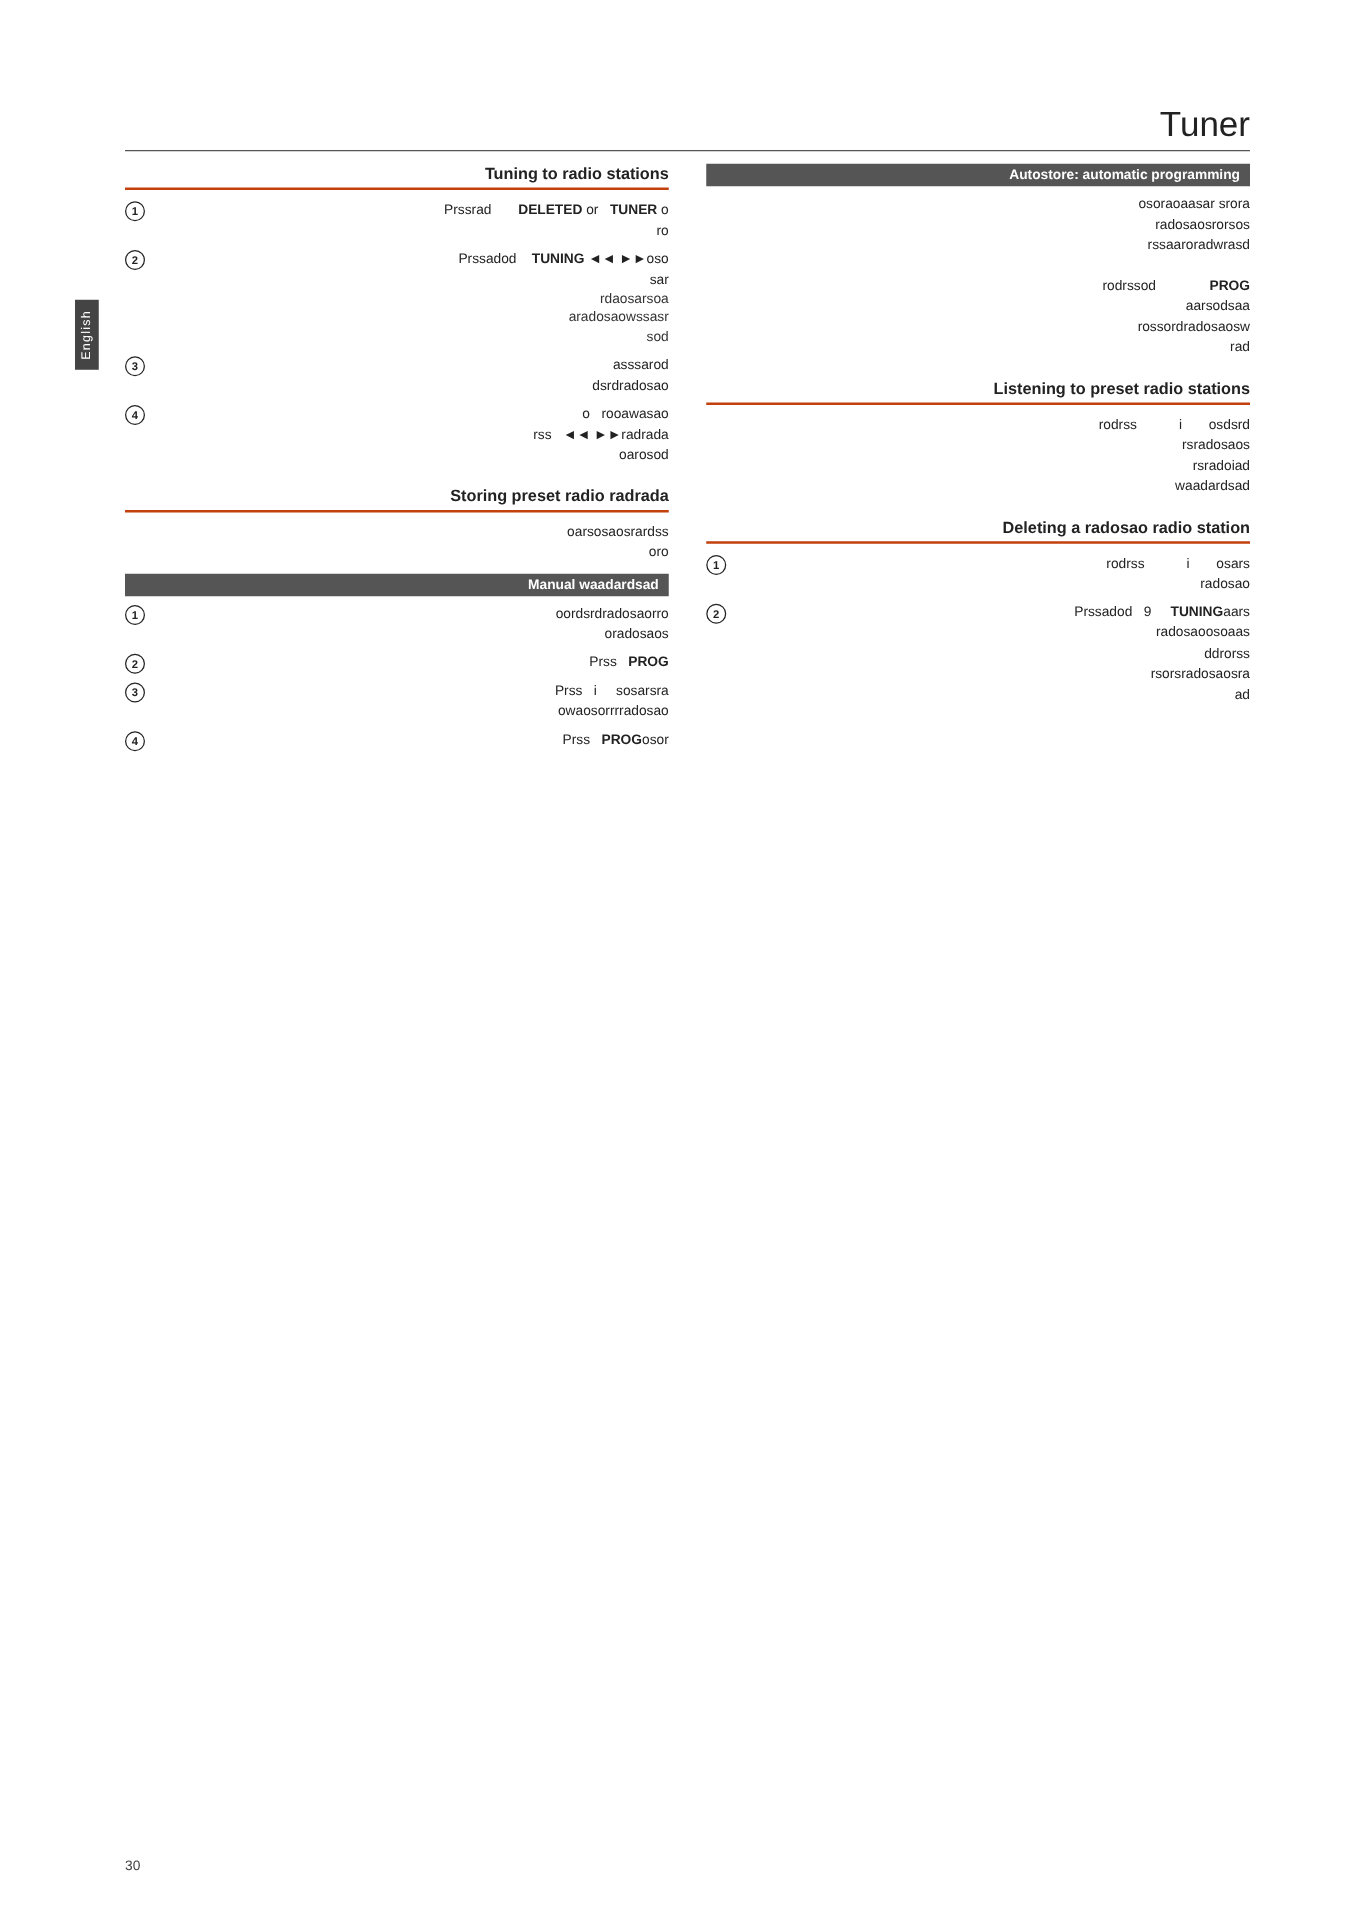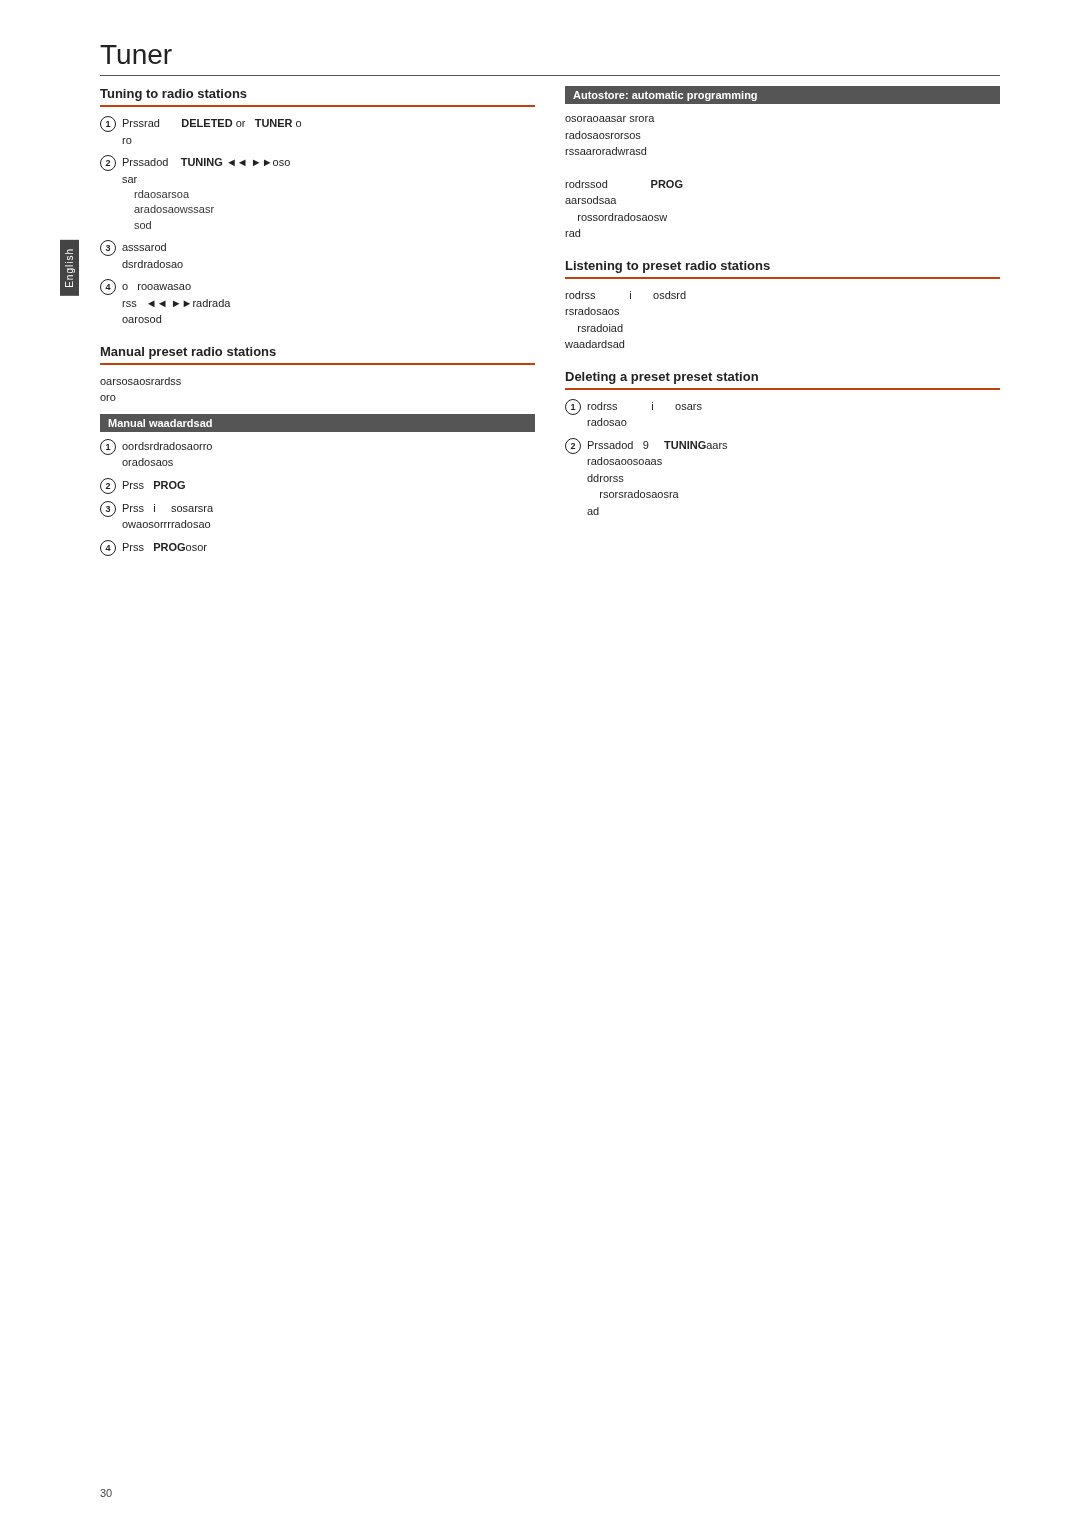--- a/index.html
+++ b/index.html
@@ -9,22 +9,23 @@
       font-size: 11px;
       color: #222;
       width: 1080px;
       min-height: 1528px;
       position: relative;
     }
 
     .page {
       width: 1080px;
       min-height: 1528px;
-      padding: 39px 80px 60px 100px;
+      padding: 84px 80px 60px 100px;
       position: relative;
+      text-align: right;
     }
 
     
     .english-tab {
       position: absolute;
       left: 60px;
       top: 240px;
       background: #444;
       color: #fff;
       font-size: 10px;
@@ -182,21 +183,21 @@
           <span class="step-num">4</span>
           <div class="step-content">
             o &nbsp; rooawasao<br>
             <span>rss &nbsp; <span class="key">◄◄ ►►</span>radrada</span><br>
             oarosod
           </div>
         </div>
       </div>
 
       <div class="section">
-        <div class="section-title">Manual preset radio stations</div>
+        <div class="section-title">Storing preset radio radrada</div>
         <div class="plain-text">
           oarsosaosrardss<br>oro
         </div>
 
         <div class="section-title-dark">Manual waadardsad</div>
 
         <div class="step">
           <span class="step-num">1</span>
           <div class="step-content">
             oordsrdradosaorro<br>oradosaos
@@ -249,21 +250,21 @@
         <div class="section-title">Listening to preset radio stations</div>
         <div class="plain-text">
           rodrss &nbsp;&nbsp;&nbsp;&nbsp;&nbsp;&nbsp;&nbsp;&nbsp;&nbsp; i &nbsp;&nbsp;&nbsp;&nbsp;&nbsp; osdsrd<br>
           rsradosaos<br>
           &nbsp;&nbsp;&nbsp;&nbsp;rsradoiad<br>
           waadardsad
         </div>
       </div>
 
       <div class="section">
-        <div class="section-title">Deleting a preset preset station</div>
+        <div class="section-title">Deleting a radosao radio station</div>
 
         <div class="step">
           <span class="step-num">1</span>
           <div class="step-content">
             rodrss &nbsp;&nbsp;&nbsp;&nbsp;&nbsp;&nbsp;&nbsp;&nbsp;&nbsp; i &nbsp;&nbsp;&nbsp;&nbsp;&nbsp; osars<br>
             radosao
           </div>
         </div>
 
         <div class="step">

